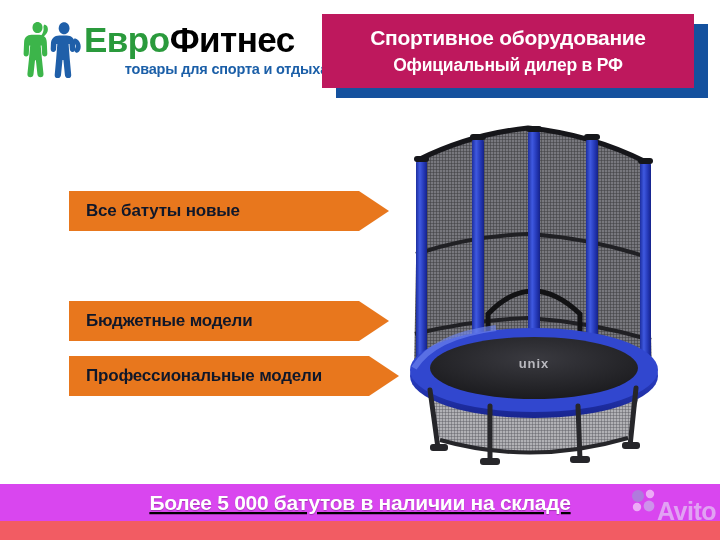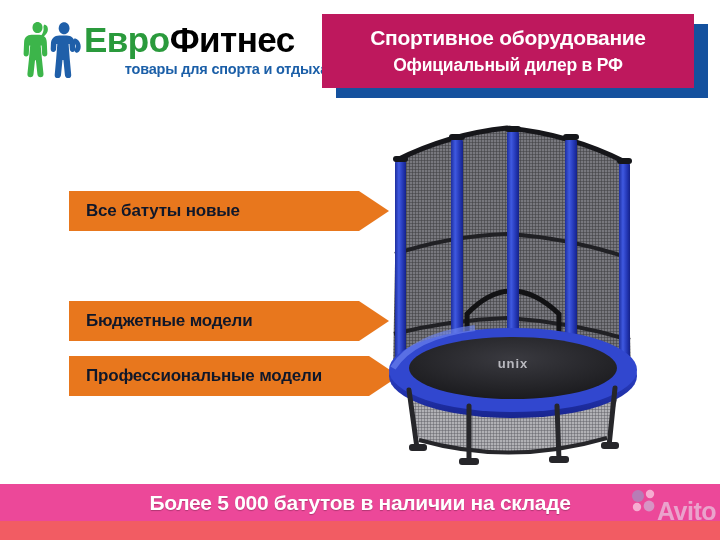--- a/index.html
+++ b/index.html
@@ -138,38 +138,39 @@
   .feature-arrow.fa-1 { top: 55px;  width: 330px;
     clip-path: polygon(0 0, 300px 0, 330px 20px, 300px 40px, 0 40px); }
   .feature-arrow.fa-2 { top: 110px; width: 320px;
     clip-path: polygon(0 0, 290px 0, 320px 20px, 290px 40px, 0 40px); }
   .feature-arrow.fa-3 { top: 165px; width: 330px;
     clip-path: polygon(0 0, 300px 0, 330px 20px, 300px 40px, 0 40px); }
 
   
   #product-photo {
     position: absolute;
-    left: 379px;
+    left: 400px;
     top: 118px;
     width: 310px;
     height: 350px;
   }
   #product-photo svg { display: block; }
 
   
   #footer-banner {
     position: absolute;
     left: 0;
     top: 484px;
     width: 720px;
     height: 37px;
-    background: #ec4899;
+    background: #d946ef;
     display: flex;
     align-items: center;
     justify-content: center;
+    text-decoration: underline;
   }
   #footer-banner-text {
     color: #ffffff;
     font-size: 21px;
     font-weight: bold;
     letter-spacing: -0.3px;
     white-space: nowrap;
     text-shadow: 0 1px 1px rgba(0,0,0,0.25);
   }
   #footer-accent {

